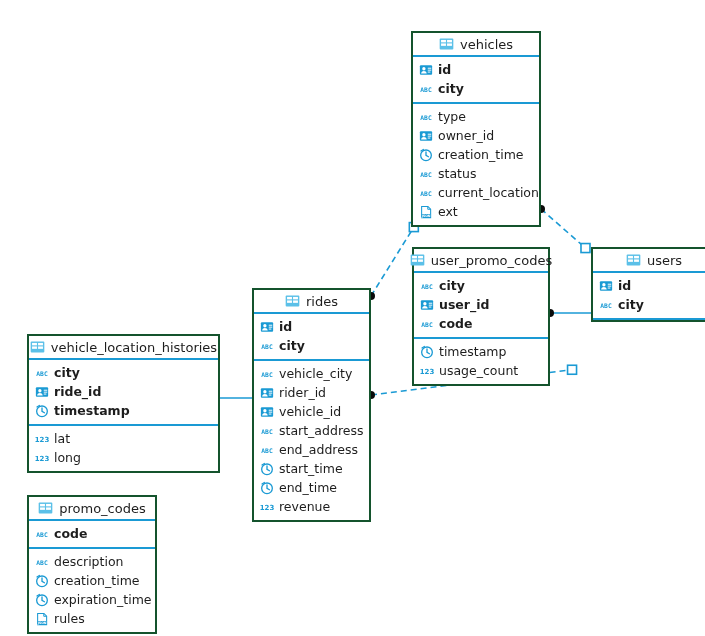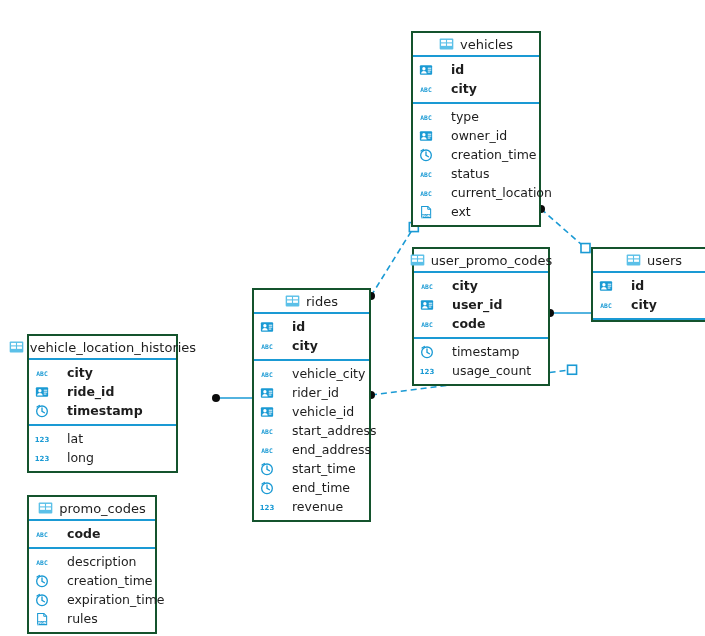--- a/index.html
+++ b/index.html
@@ -7,21 +7,21 @@
        font-family:"DejaVu Sans","Liberation Sans",sans-serif;}
   #canvas{position:absolute;left:0;top:0;width:705px;height:636px;}
   svg.links{position:absolute;left:0;top:0;width:705px;height:636px;pointer-events:none;}
 
   .table{position:absolute;border:2px solid #14532d;background:#ffffff;box-sizing:border-box;}
   .thead{display:flex;align-items:center;justify-content:center;gap:6px;
          height:24px;border-bottom:2px solid #1a9ad4;padding:0 8px;box-sizing:border-box;}
   .tname{font-size:13px;color:#1d1d1d;white-space:nowrap;}
   .sect{padding:3px 0 4px 0;}
   .sect.keys{border-bottom:2px solid #1a9ad4;}
-  .row{display:flex;align-items:center;gap:18px;height:19px;padding:0 6px;box-sizing:border-box;}
+  .row{display:flex;align-items:center;gap:5px;height:19px;padding:0 6px;box-sizing:border-box;}
   .fname{font-size:12.5px;color:#1d1d1d;white-space:nowrap;}
   .row.pk .fname{font-weight:bold;}
 
   .ico{width:14px;height:14px;flex:0 0 14px;display:block;}
   .tbl-ico{width:15px;height:12px;flex:0 0 15px;}
 </style>
 </head>
 <body>
 
 <div id="canvas">
@@ -306,21 +306,21 @@
             <span class="fname">end_time</span>
           </div>
           <div class="row">
             <svg viewBox="0 0 16 16" class="ico">
               <text x="8" y="11.5" font-size="8" font-weight="bold" text-anchor="middle" font-family="DejaVu Sans, sans-serif" fill="#1a9ad4">123</text>
             </svg>
             <span class="fname">revenue</span>
           </div>
         </div>
       </div>
-      <div class="table" style="left: 27px; top: 334px; width: 151px;">
+      <div class="table" style="left: 27px; top: 334px; width: 193px;">
         <div class="thead">
           <svg viewBox="0 0 16 13" class="ico tbl-ico">
             <rect x="0.6" y="0.6" width="14.8" height="11.8" rx="1" fill="#5bc0e8"></rect>
             <rect x="2.1" y="2.1" width="5.3" height="2.6" fill="#fff"></rect>
             <rect x="8.6" y="2.1" width="5.3" height="2.6" fill="#fff"></rect>
             <rect x="2.1" y="5.9" width="5.3" height="2.6" fill="#fff"></rect>
             <rect x="8.6" y="5.9" width="5.3" height="2.6" fill="#fff"></rect>
           </svg>
           <span class="tname">vehicle_location_histories</span>
         </div>

